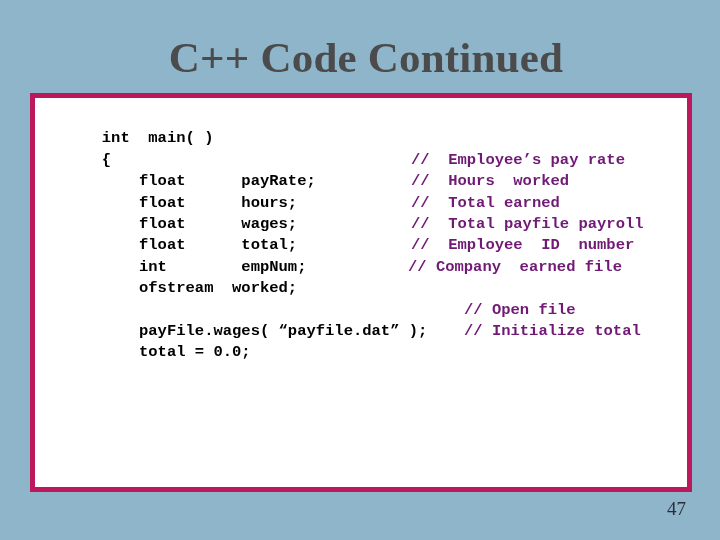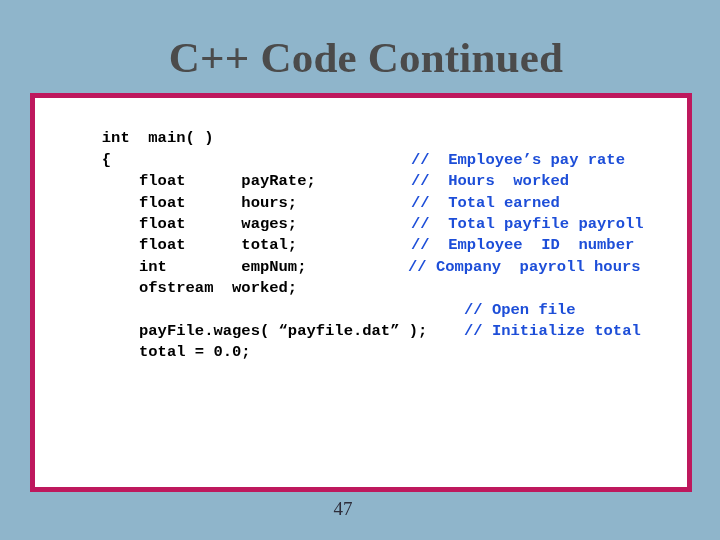--- a/index.html
+++ b/index.html
@@ -64,40 +64,40 @@
   }
 
   .code-line .code-text {
     color: #000000;
     white-space: pre;
   }
 
   .code-line .comment-text {
     position: absolute;
     top: 0;
-    color: #1d4ed8;
+    color: #701a75;
     white-space: pre;
   }
 
   .spacer-line {
     height: 21.4px;
   }
 
   
   .c-col { left: 365px; }
   .c-col-tight { left: 362px; }
   .c-col-low { left: 418px; }
 
   
   .page-number {
     position: absolute;
     left: 0;
     top: 497px;
     width: 686px;
-    text-align: center;
+    text-align: right;
     font-family: "Liberation Serif", serif;
     font-size: 19px;
     line-height: 24px;
     color: #2d2d3a;
   }
 </style>
 </head>
 <body>
 
 <div class="slide-title">C++ Code Continued</div>
@@ -133,21 +133,21 @@
       <span class="comment-text c-col">//  Total payfile payroll</span>
     </div>
 
     <div class="code-line">
       <span class="code-text">    int        empNum;</span>
       <span class="comment-text c-col">//  Employee  ID  number</span>
     </div>
 
     <div class="code-line">
       <span class="code-text">    ofstream  worked;</span>
-      <span class="comment-text c-col-tight">// Company  payroll hours</span>
+      <span class="comment-text c-col-tight">// Company  earned file</span>
     </div>
 
     <div class="spacer-line"></div>
 
     <div class="code-line">
       <span class="code-text">    payFile.wages( “payfile.dat” );</span>
       <span class="comment-text c-col-low">// Open file</span>
     </div>
 
     <div class="code-line">

